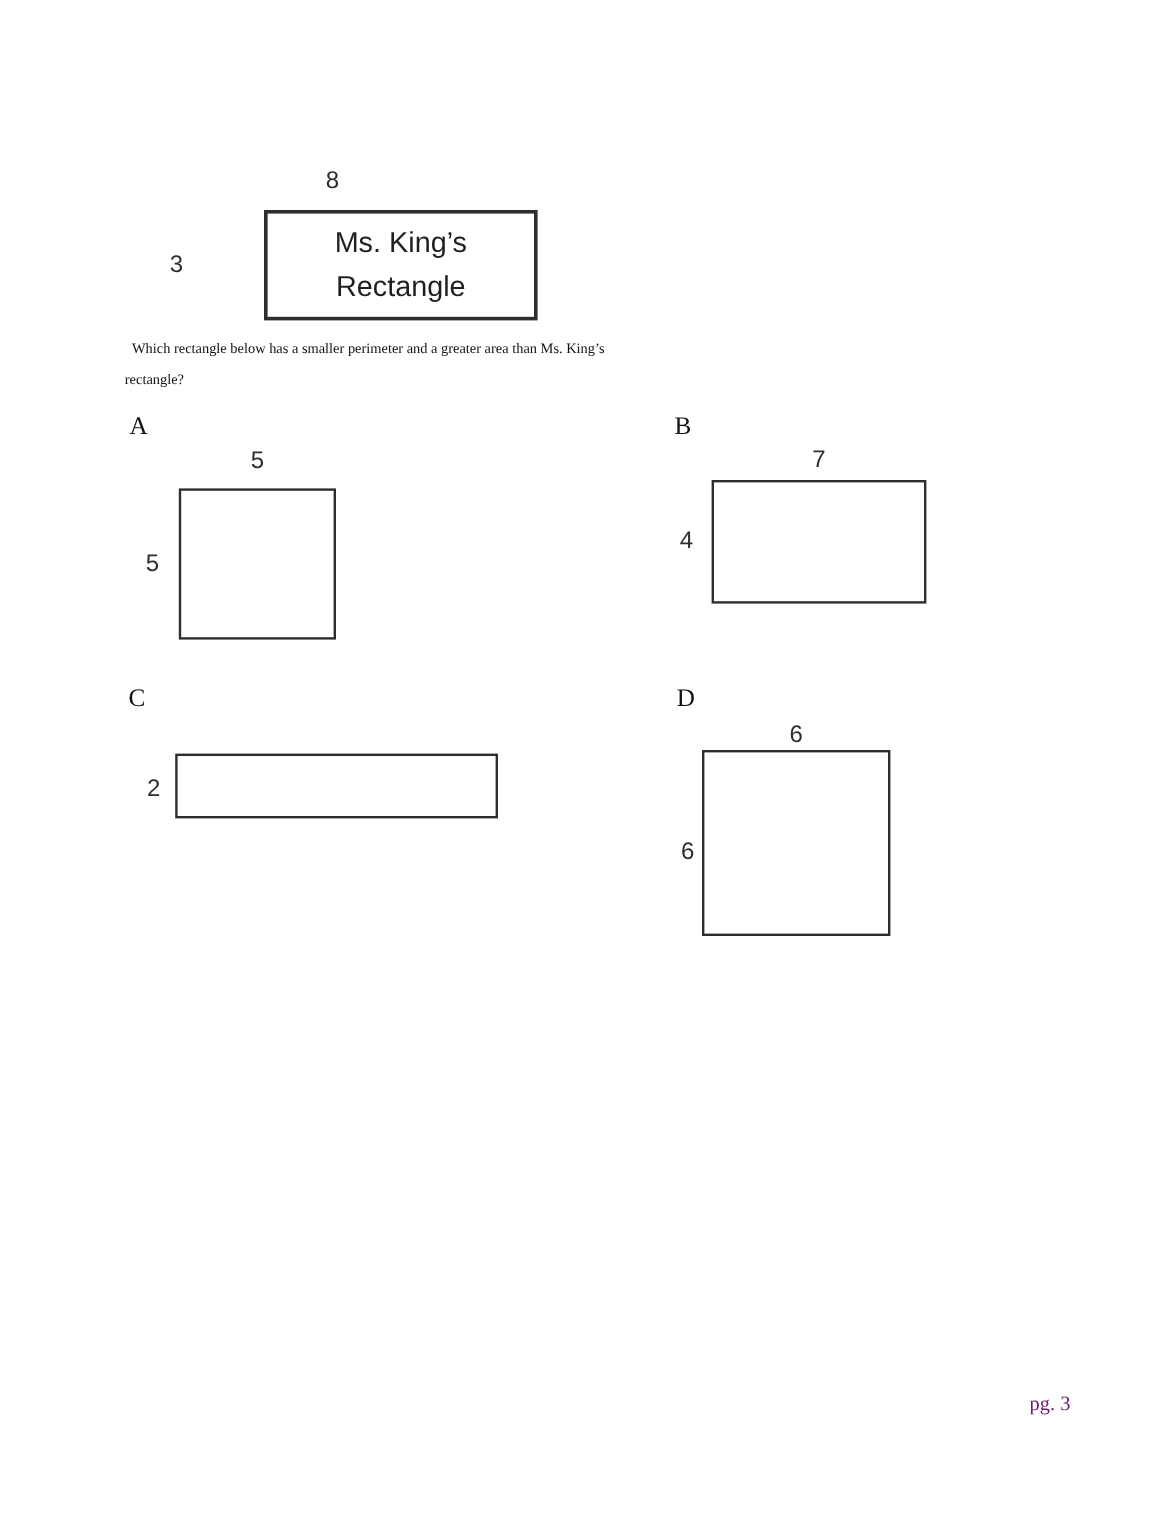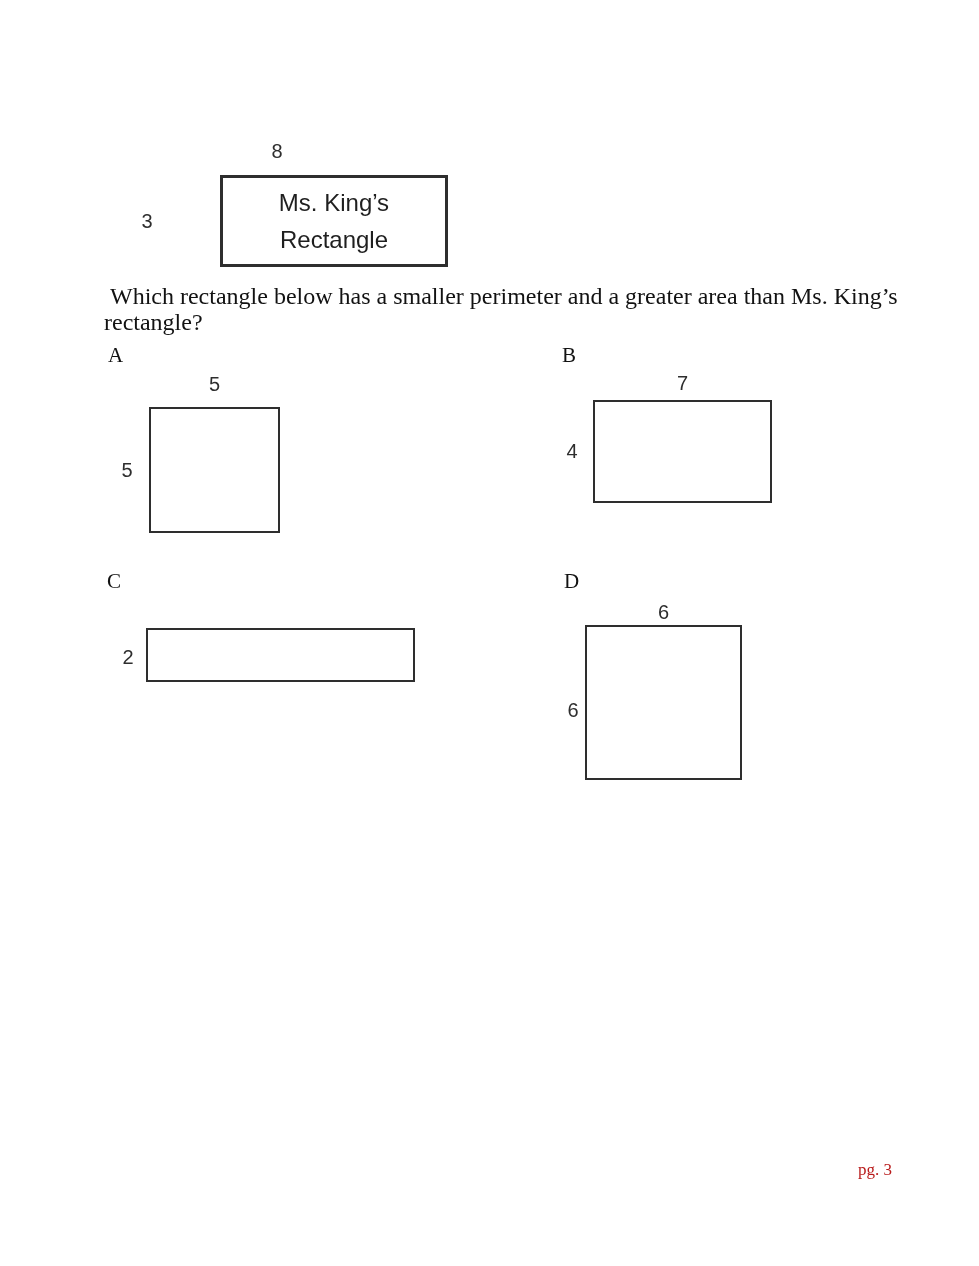--- a/index.html
+++ b/index.html
@@ -18,21 +18,21 @@
   }
   .abs { position: absolute; }
   .q-line {
     left: 92px;
     top: 106px;
     font-size: 20px;
     white-space: nowrap;
   }
   .q-line .intro { margin-left: 11px; }
   .q-text {
-    font-size: 24px;
+    font-size: 12px;
     white-space: nowrap;
   }
   .rect {
     box-sizing: border-box;
     border: 2px solid #2e2e2e;
     background: #ffffff;
   }
   .rect.kings {
     border-width: 3px;
     display: flex;
@@ -55,21 +55,21 @@
     line-height: 22px;
   }
   .opt-letter {
     font-size: 21px;
     color: #121212;
   }
   .footer {
     left: 858px;
     top: 1160px;
     font-size: 17px;
-    color: #b91c1c;
+    color: #701a75;
   }
 </style>
 </head>
 <body>
 
 <div class="page">
 
 
   <div class="abs dim" style="left:172px; top:140px; width:210px;">8</div>
   <div class="abs dim" style="left:132px; top:210px; width:30px;">3</div>

